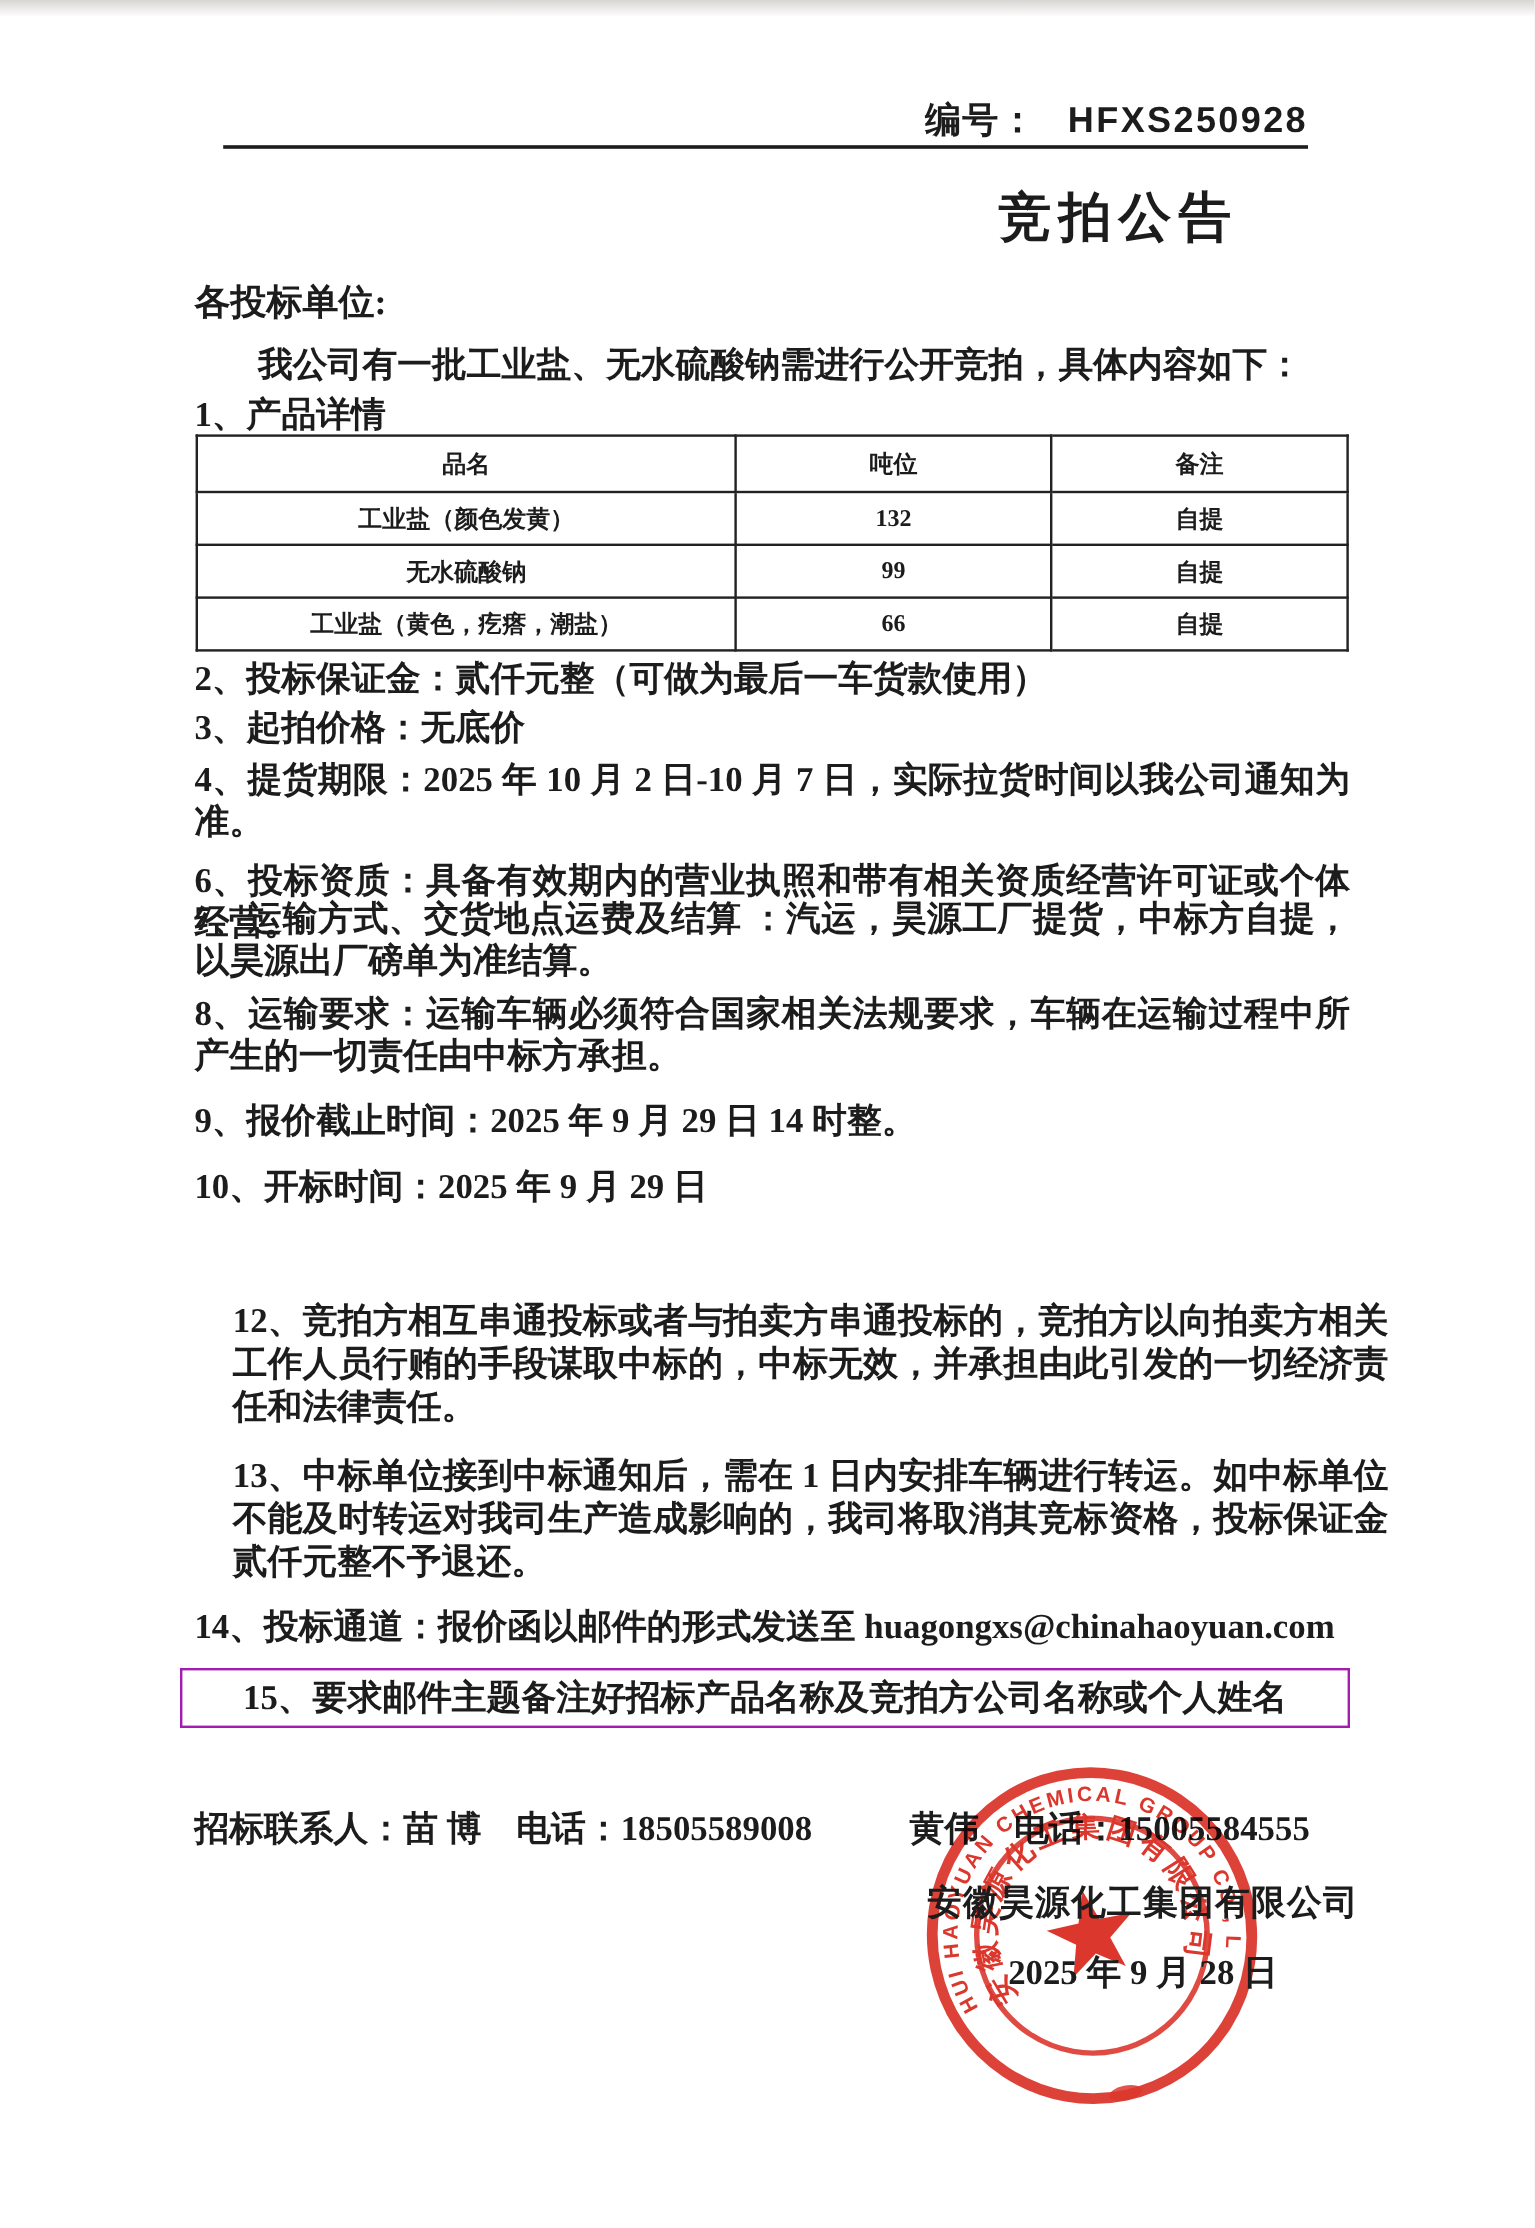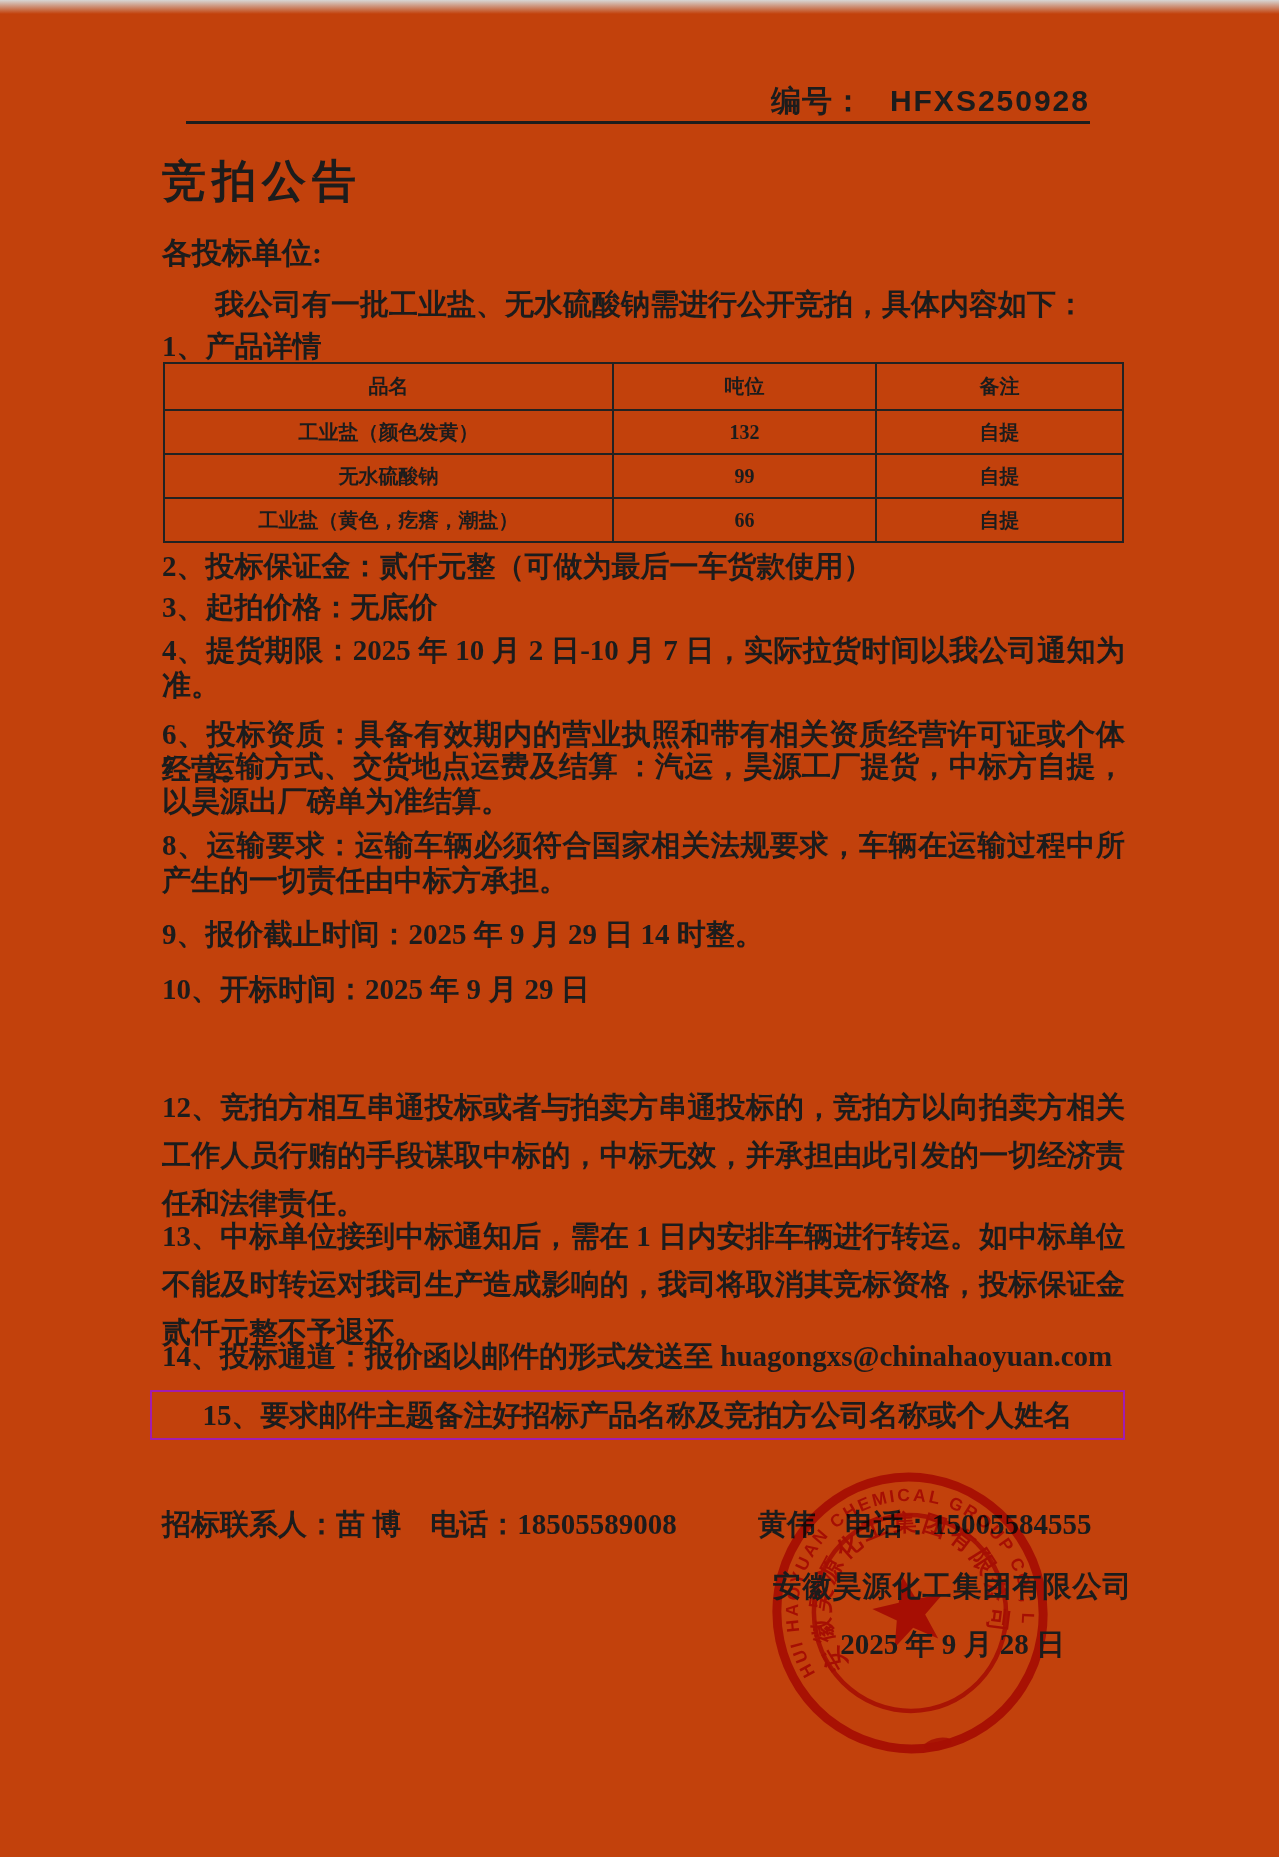--- a/index.html
+++ b/index.html
@@ -1,37 +1,37 @@
 <!DOCTYPE html>
 <html><head>
 <meta charset="utf-8">
 <style>
   html,body{margin:0;padding:0;background:#e9e9e9;}
   .page{
     position:relative;
     width:1279px;height:1857px;
     margin:0 auto;
-    background:#c2410c;
+    background:#ffffff;
     overflow:hidden;
     font-family:"Liberation Serif","DejaVu Serif",serif;
     color:#1c1c1c;
   }
   .scan-edge{position:absolute;top:0;left:0;width:100%;height:14px;
     background:linear-gradient(#d7d6d4,rgba(255,255,255,0));}
   .doc-number{
     position:absolute;top:83px;left:690px;width:400px;
     font-family:"Liberation Sans","DejaVu Sans",sans-serif;
     font-weight:bold;font-size:30px;line-height:36px;
     text-align:right;letter-spacing:1px;white-space:nowrap;
   }
   .doc-number .num{margin-left:26px;letter-spacing:2px;}
   .head-rule{position:absolute;top:121px;left:186px;width:904px;height:3px;background:#1d1d1d;}
   .doc-title{
     position:absolute;top:157px;left:162px;width:870px;
-    font-size:44px;line-height:50px;font-weight:bold;text-align:left;letter-spacing:6px;
+    font-size:44px;line-height:50px;font-weight:bold;text-align:right;letter-spacing:6px;
   }
   .salutation{position:absolute;top:235px;left:162px;font-size:30px;line-height:35px;font-weight:600;}
   .intro{position:absolute;top:287px;left:215px;width:910px;font-size:29px;line-height:35px;font-weight:600;}
   .sec-heading{position:absolute;top:329px;left:162px;font-size:29px;line-height:35px;font-weight:600;}
   table.products{
     position:absolute;top:362px;left:163px;
     width:959px;border-collapse:collapse;table-layout:fixed;
     font-size:20px;font-weight:600;
   }
   table.products td,table.products th{
@@ -39,21 +39,21 @@
     font-weight:600;padding:0;
   }
   table.products th{height:45px;}
   table.products td{height:42px;}
   .col1{width:449px;}.col2{width:263px;}.col3{width:247px;}
   .item{
     position:absolute;left:162px;width:963px;
     font-size:29px;line-height:35px;font-weight:600;
     text-align:justify;
   }
-  .item.three{line-height:48px;}
+  .item.three{line-height:36px;margin-left:32px;}
   .notice-box{
     position:absolute;top:1390px;left:150px;width:971px;height:46px;
     border:2px solid #a21caf;
     font-size:29px;line-height:46px;font-weight:bold;text-align:center;
   }
   .contacts{position:absolute;top:1507px;left:162px;width:980px;font-size:29px;line-height:35px;font-weight:600;white-space:nowrap;}
   .contacts .right{position:absolute;left:596px;top:0;}
   .stamp{position:absolute;top:1463px;left:760px;width:300px;height:300px;
     mix-blend-mode:multiply;opacity:.92;}
   .sig-company{

